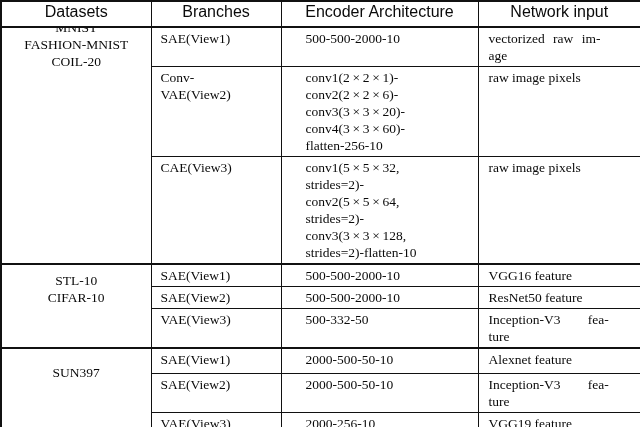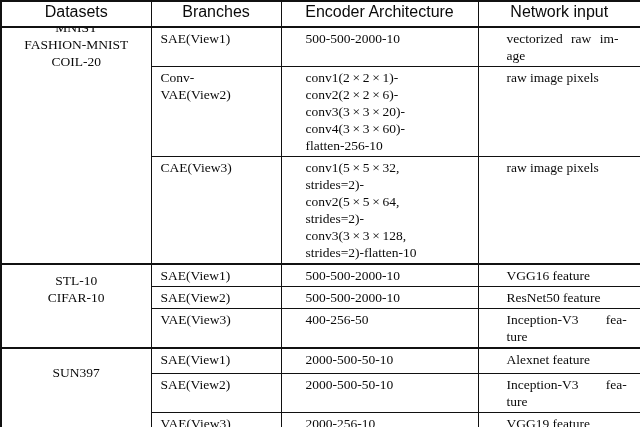--- a/index.html
+++ b/index.html
@@ -54,21 +54,21 @@
   td.dataset {
     text-align: center;
     vertical-align: middle;
     padding: 8px 2px;
   }
   td.dataset .inner { display: inline-block; }
   td.dataset.shift-g1 .inner { transform: translateY(-34px); }
   td.dataset.shift-g2 .inner { transform: translateY(-18px); }
   td.dataset.shift-g3 .inner { transform: translateY(-10px); }
   td.encoder { padding-left: 24px; }
-  td.input   { padding-left: 28px; padding-right: 6px; font-family: Liberation Serif, serif; }
+  td.input   { padding-left: 10px; padding-right: 6px; font-family: Liberation Serif, serif; }
   td.ws-sm   { word-spacing: 5px; }
   td.ws-lg   { word-spacing: 24px; }
   
   tr.hdr  { height: 26px; }
   tr.h37  { height: 37px; }
   tr.h87  { height: 87px; }
   tr.h107 { height: 107px; }
   tr.h20  { height: 20px; margin-top: 24px; }
   tr.h22  { height: 22px; }
   tr.h39  { height: 39px; }
@@ -136,21 +136,21 @@
         <td class="encoder">500-500-2000-10</td>
         <td class="input">VGG16 feature</td>
       </tr>
       <tr class="h22">
         <td class="branch">SAE(View2)</td>
         <td class="encoder">500-500-2000-10</td>
         <td class="input">ResNet50 feature</td>
       </tr>
       <tr class="h39">
         <td class="branch">VAE(View3)</td>
-        <td class="encoder">400-256-50</td>
+        <td class="encoder">500-332-50</td>
         <td class="input ws-lg">Inception-V3 fea-
 ture</td>
       </tr>
 
       <tr class="group-start h25">
         <td class="dataset shift-g3" rowspan="3">
           <div class="inner">SUN397</div>
         </td>
         <td class="branch">SAE(View1)</td>
         <td class="encoder">2000-500-50-10</td>

